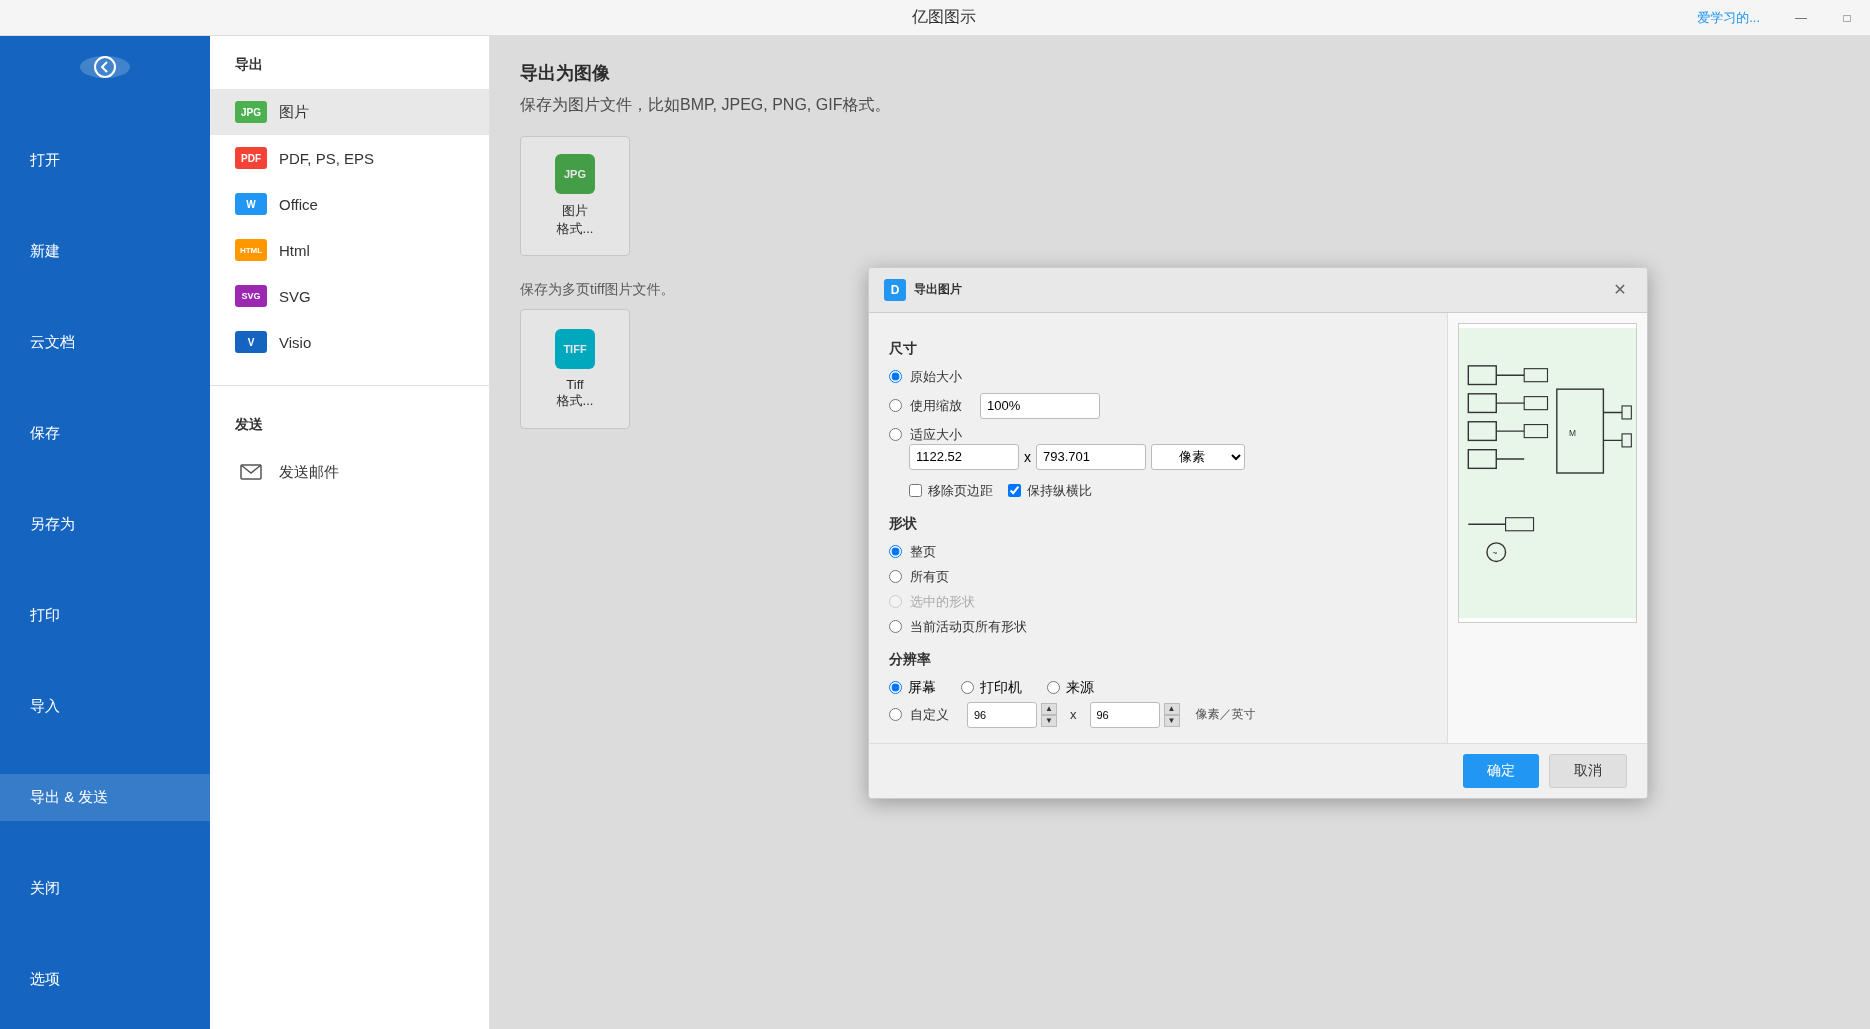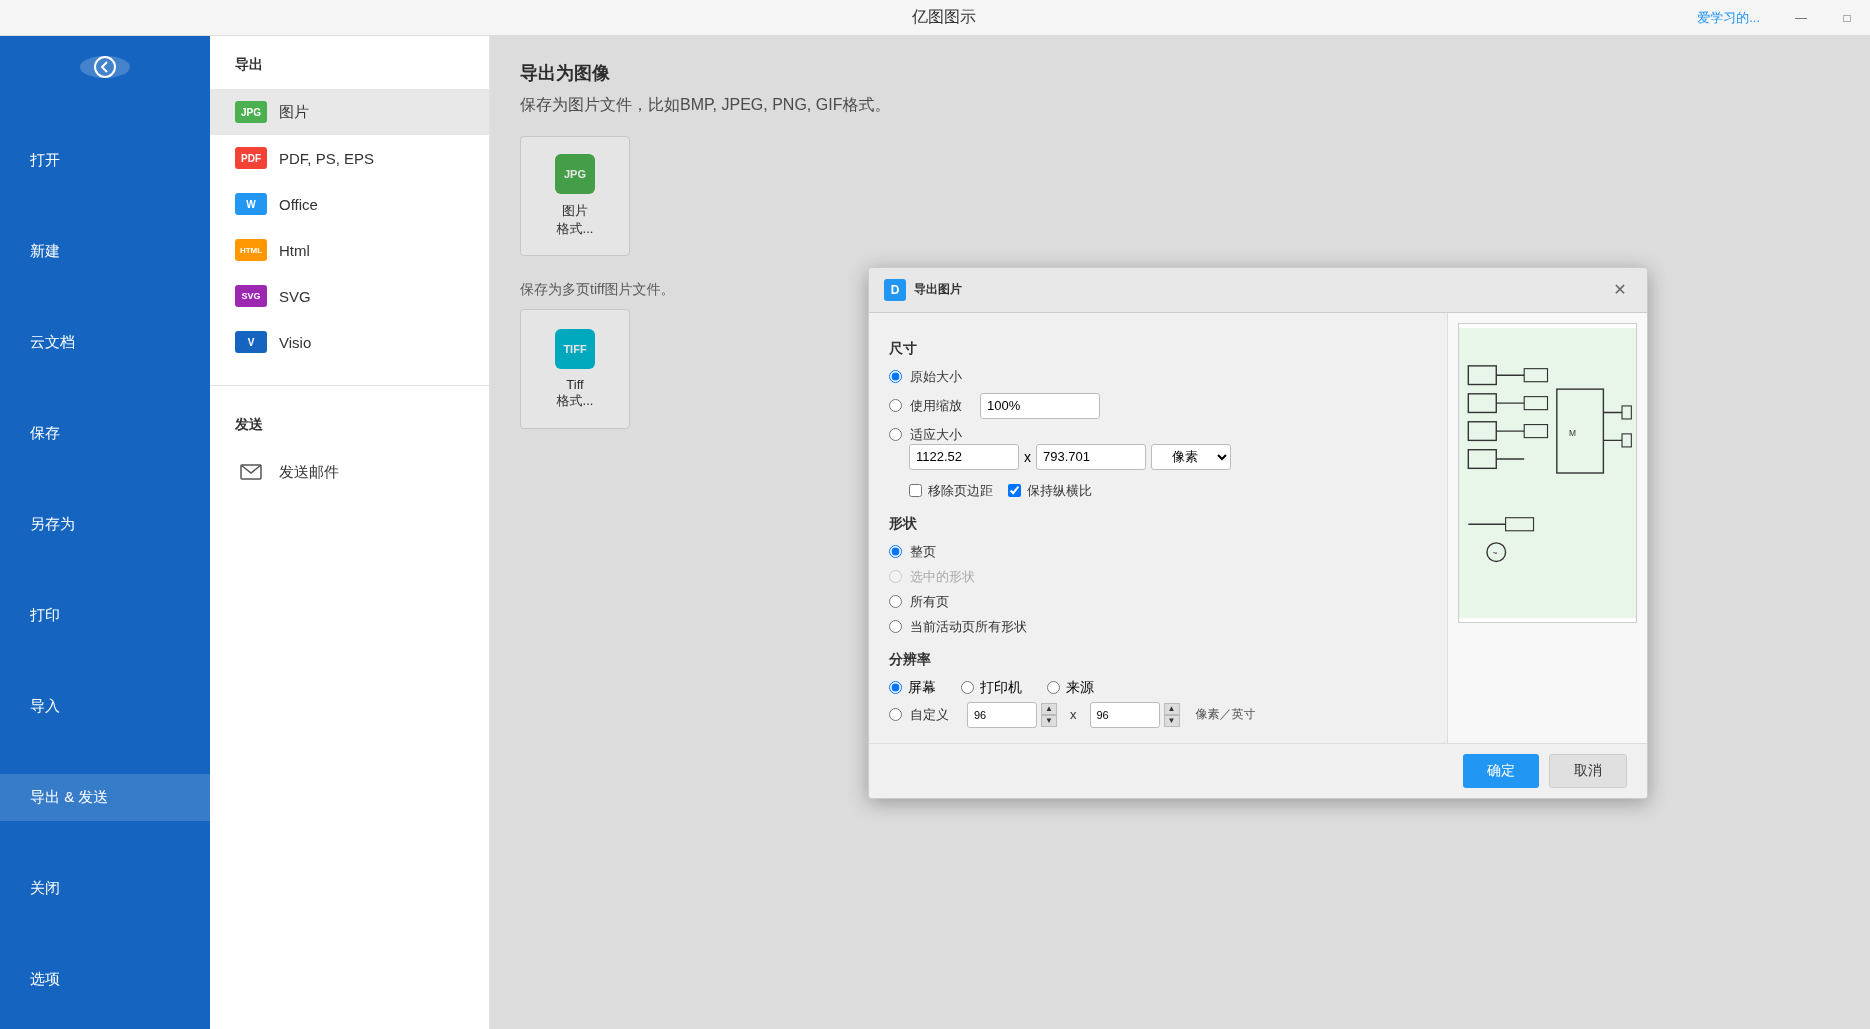--- a/index.html
+++ b/index.html
@@ -93,21 +93,21 @@
 
     
     .section-label { font-size: 14px; font-weight: bold; color: #333; margin-bottom: 10px; margin-top: 12px; }
     .radio-group { display: flex; flex-direction: column; gap: 7px; margin-bottom: 5px; }
     .radio-row { display: flex; align-items: center; gap: 8px; font-size: 13px; color: #333; }
     .radio-row input[type="radio"] { cursor: pointer; }
     .radio-inline { display: flex; align-items: center; gap: 6px; margin-right: 20px; }
     .radio-inline-group { display: flex; align-items: center; flex-wrap: wrap; gap: 5px; margin-bottom: 5px; }
     .size-inputs { display: flex; align-items: center; gap: 5px; margin-left: 20px; }
     .size-input { width: 110px; height: 26px; border: 1px solid #bbb; border-radius: 3px; padding: 0 6px; font-size: 13px; background: white; }
-    .size-select { height: 26px; border: 1px solid #bbb; border-radius: 3px; padding: 0 16px; font-size: 13px; background: white; cursor: pointer; }
+    .size-select { height: 26px; border: 1px solid #bbb; border-radius: 3px; padding: 0 23px; font-size: 13px; background: white; cursor: pointer; }
     .percent-input { width: 130px; height: 26px; border: 1px solid #bbb; border-radius: 3px; padding: 0 6px; font-size: 13px; background: white; margin-left: 20px; }
     .checkbox-row { display: flex; align-items: center; gap: 6px; font-size: 13px; color: #333; margin-top: 6px; }
     .checkbox-row input { cursor: pointer; }
     .disabled-text { color: #aaa; }
     .dpi-input-group { display: flex; align-items: center; gap: 4px; }
     .dpi-input { width: 70px; height: 26px; border: 1px solid #bbb; border-radius: 3px; padding: 0 6px; font-size: 11px; background: white; }
     .spin-btns { display: flex; flex-direction: column; }
     .spin-btn { width: 16px; height: 12px; background: #ddd; border: 1px solid #bbb; display: flex; align-items: center; justify-content: center; font-size: 8px; cursor: pointer; line-height: 1; }
 
     
@@ -296,26 +296,26 @@
           </div>
         </div>
 
         <div class="section-label" style="margin-top:15px;">形状</div>
         <div class="radio-group">
           <div class="radio-row">
             <input type="radio" name="shape" id="shape-full" checked="" style="">
             <label for="shape-full">整页</label>
           </div>
           <div class="radio-row">
+            <input type="radio" name="shape" id="shape-all" style="">
+            <label for="shape-all">所有页</label>
+          </div>
+          <div class="radio-row">
             <input type="radio" name="shape" id="shape-selected" disabled="" style="">
             <label for="shape-selected" class="disabled-text">选中的形状</label>
-          </div>
-          <div class="radio-row">
-            <input type="radio" name="shape" id="shape-all" style="">
-            <label for="shape-all">所有页</label>
           </div>
           <div class="radio-row">
             <input type="radio" name="shape" id="shape-current" style="">
             <label for="shape-current">当前活动页所有形状</label>
           </div>
         </div>
 
         <div class="section-label" style="margin-top:15px;">分辨率</div>
         <div class="radio-inline-group">
           <div class="radio-inline">

